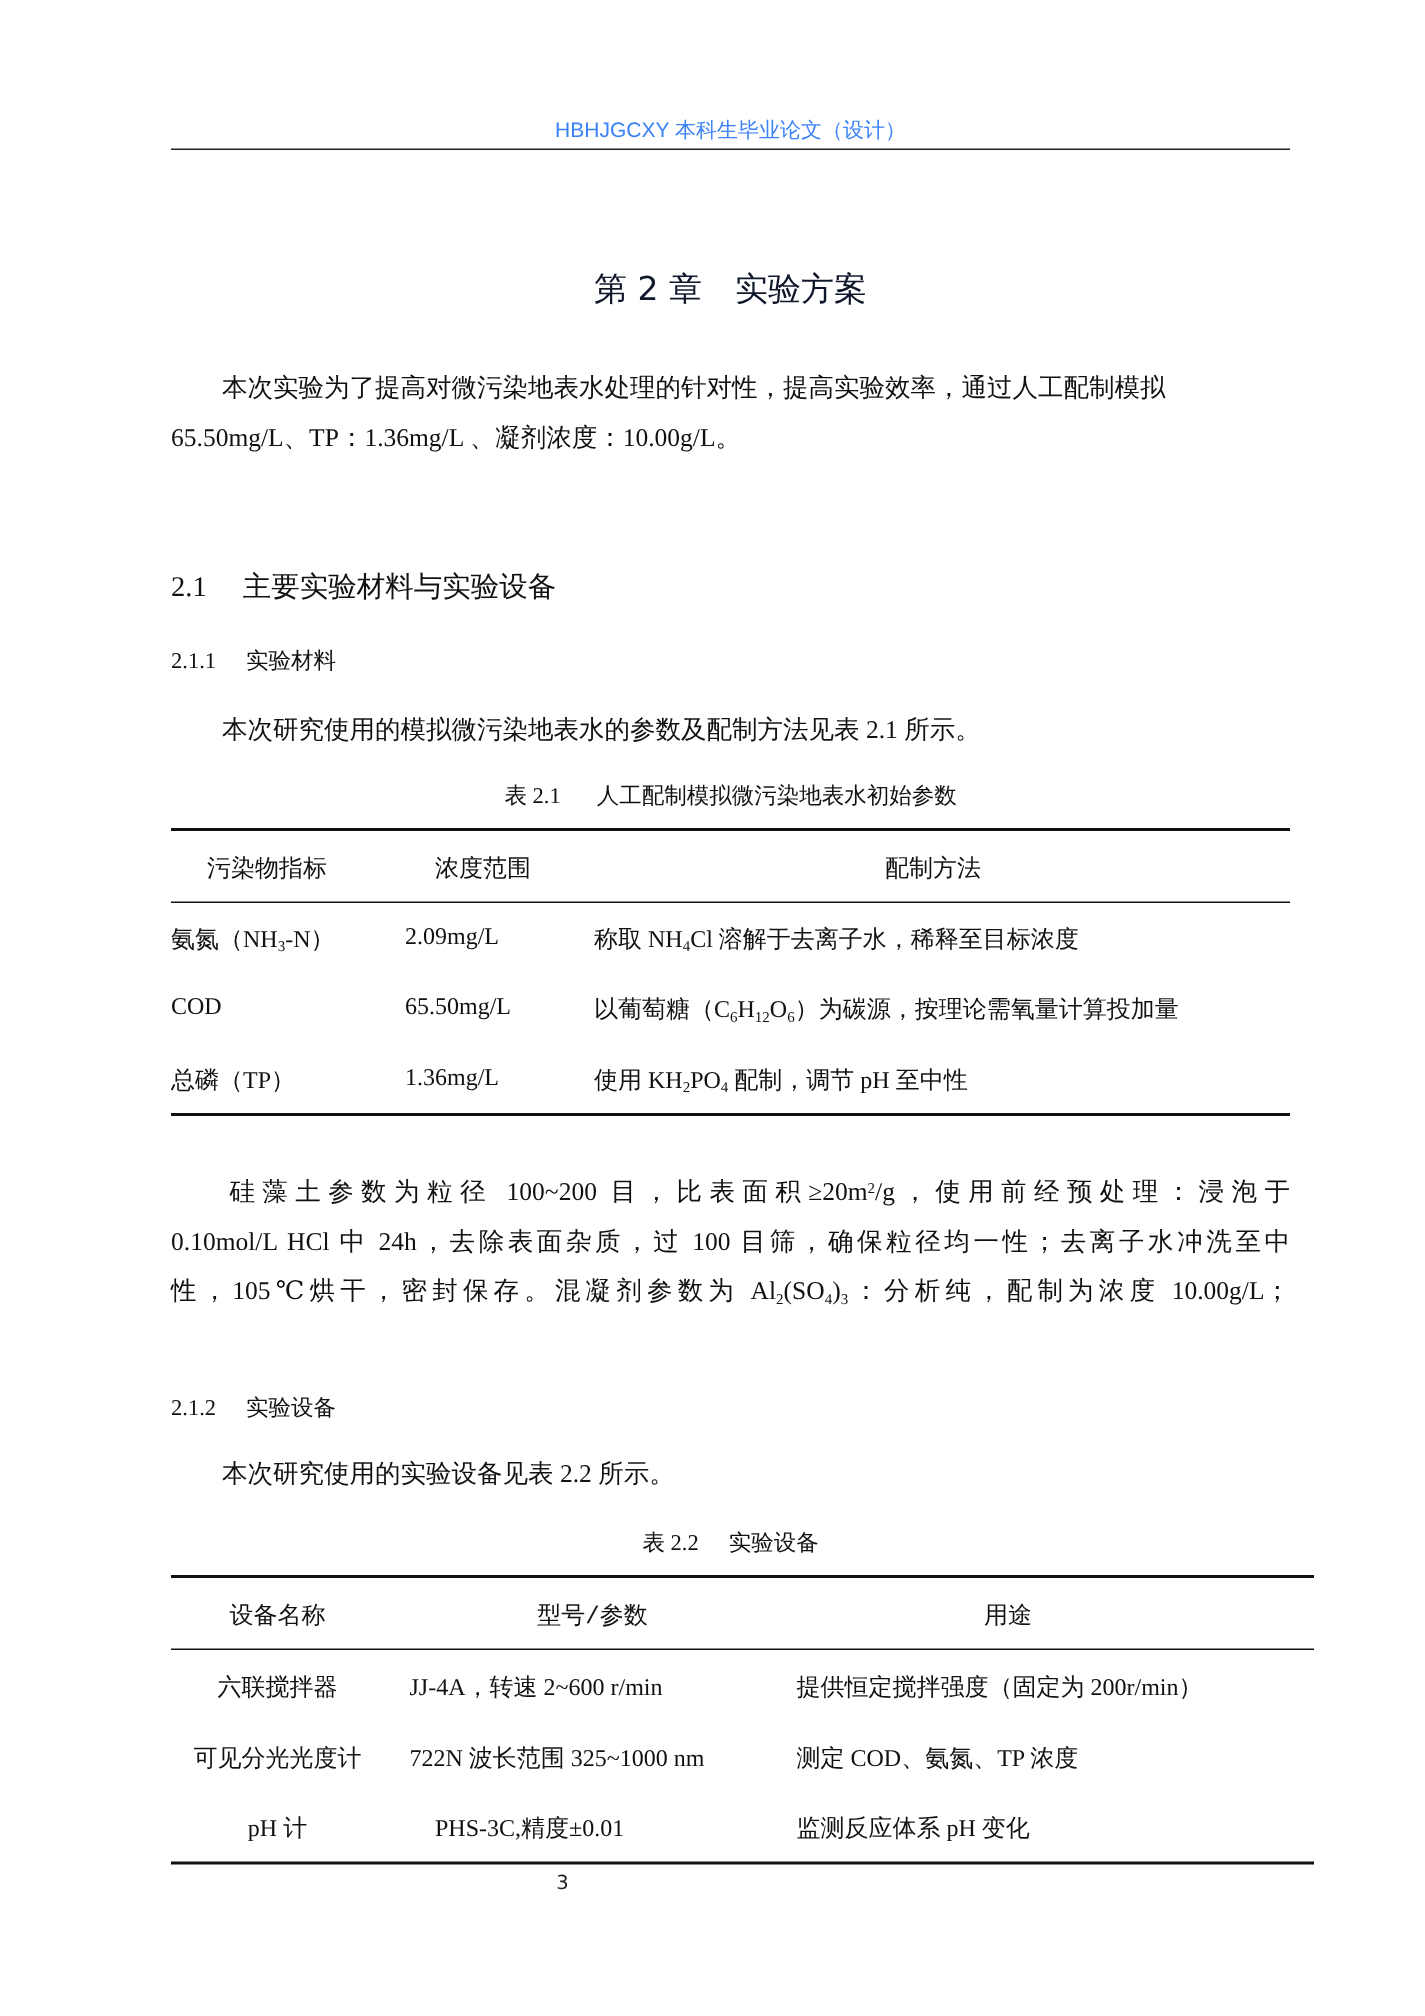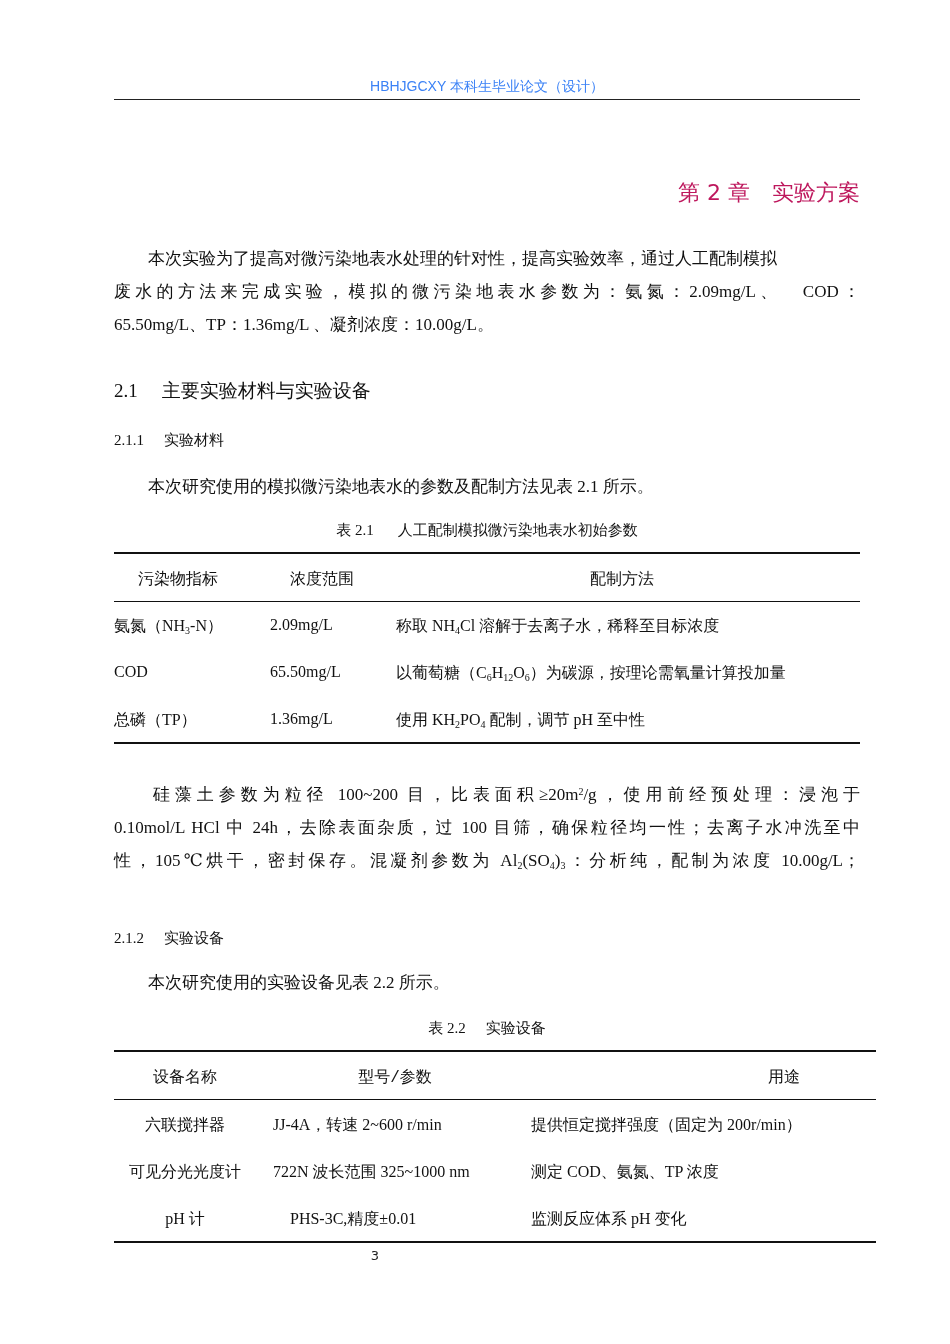--- a/index.html
+++ b/index.html
@@ -8,22 +8,22 @@
       font-family: "Liberation Serif", "DejaVu Serif", serif;
       color: #111111;
     }
     .abs { position: absolute; }
     .running-header {
       left: 114px; width: 746px; top: 78px; text-align: center;
       font-family: "Liberation Sans", "DejaVu Sans", sans-serif; font-size: 14px; color: #3b82f6;
     }
     .header-rule { left: 114px; width: 746px; top: 99px; height: 0; border-top: 1.5px solid #222; }
     .chapter-title {
-      left: 114px; width: 746px; top: 178px; text-align: right;
-      font-family: "DejaVu Sans", sans-serif; font-size: 22px; color: #be185d;
+      left: 114px; width: 746px; top: 178px; text-align: center;
+      font-family: "DejaVu Sans", sans-serif; font-size: 22px; color: #0f172a;
     }
     .chapter-title .gap { display: inline-block; width: 22px; }
     .para {
       left: 114px; width: 746px; font-size: 17px; line-height: 33px; text-align: justify;
     }
     .para .indent { display: inline-block; width: 34px; }
     .h2 { left: 114px; top: 378px; font-family: "DejaVu Sans", sans-serif; font-size: 19px; }
     .h3 { left: 114px; font-family: "DejaVu Sans", sans-serif; font-size: 15px; }
     .num { font-family: "Liberation Serif", serif; }
     .gap2 { display: inline-block; width: 24px; }
@@ -46,21 +46,20 @@
 
 <div class="abs running-header">HBHJGCXY 本科生毕业论文（设计）</div>
 <div class="abs header-rule"></div>
 
 <div class="abs chapter-title">
   <span>第 2 章</span><span class="gap"></span><span>实验方案</span>
 </div>
 
 <div class="abs para" style="top:242px;">
   <div><span class="indent"></span><span>本次实验为了提高对微污染地表水处理的针对性，提高实验效率，通过人工配制模拟</span></div>
-  <div style="text-align:justify; text-align-last:justify;">废水的方法来完成实验，模拟的微污染地表水参数为：氨氮：2.09mg/L、　COD：</div>
   <div>65.50mg/L、TP：1.36mg/L 、凝剂浓度：10.00g/L。</div>
 </div>
 
 <div class="abs h2">
   <span class="num">2.1</span><span class="gap2"></span><span>主要实验材料与实验设备</span>
 </div>
 
 <div class="abs h3" style="top:431px;">
   <span class="num">2.1.1</span><span class="gap3"></span><span>实验材料</span>
 </div>
@@ -104,21 +103,21 @@
   <span class="indent"></span><span>本次研究使用的实验设备见表 2.2 所示。</span>
 </div>
 
 <div class="abs caption" style="top:1019px;">
   <span class="num">表 2.2</span><span class="gap3"></span><span>实验设备</span>
 </div>
 
 <div class="abs rule-thick" style="left:114px; width:762px; top:1050px;"></div>
 <div class="abs cell center" style="left:114px; width:142px; top:1067px;">设备名称</div>
 <div class="abs cell center" style="left:290px; width:210px; top:1067px;font-family:Liberation Mono, monospace;">型号/参数</div>
-<div class="abs cell center" style="left:600px; width:200px; top:1067px;text-align:right;">用途</div>
+<div class="abs cell center" style="left:572px; width:200px; top:1067px;">用途</div>
 <div class="abs rule-thin" style="left:114px; width:762px; top:1099px;"></div>
 
 <div class="abs cell center" style="left:114px; width:142px; top:1115px;">六联搅拌器</div>
 <div class="abs cell" style="left:273px; top:1115px;">JJ-4A，转速 2~600 r/min</div>
 <div class="abs cell" style="left:531px; top:1115px;">提供恒定搅拌强度（固定为 200r/min）</div>
 
 <div class="abs cell center" style="left:114px; width:142px; top:1162px;">可见分光光度计</div>
 <div class="abs cell" style="left:273px; top:1162px;">722N 波长范围 325~1000 nm</div>
 <div class="abs cell" style="left:531px; top:1162px;">测定 COD、氨氮、TP 浓度</div>
 

